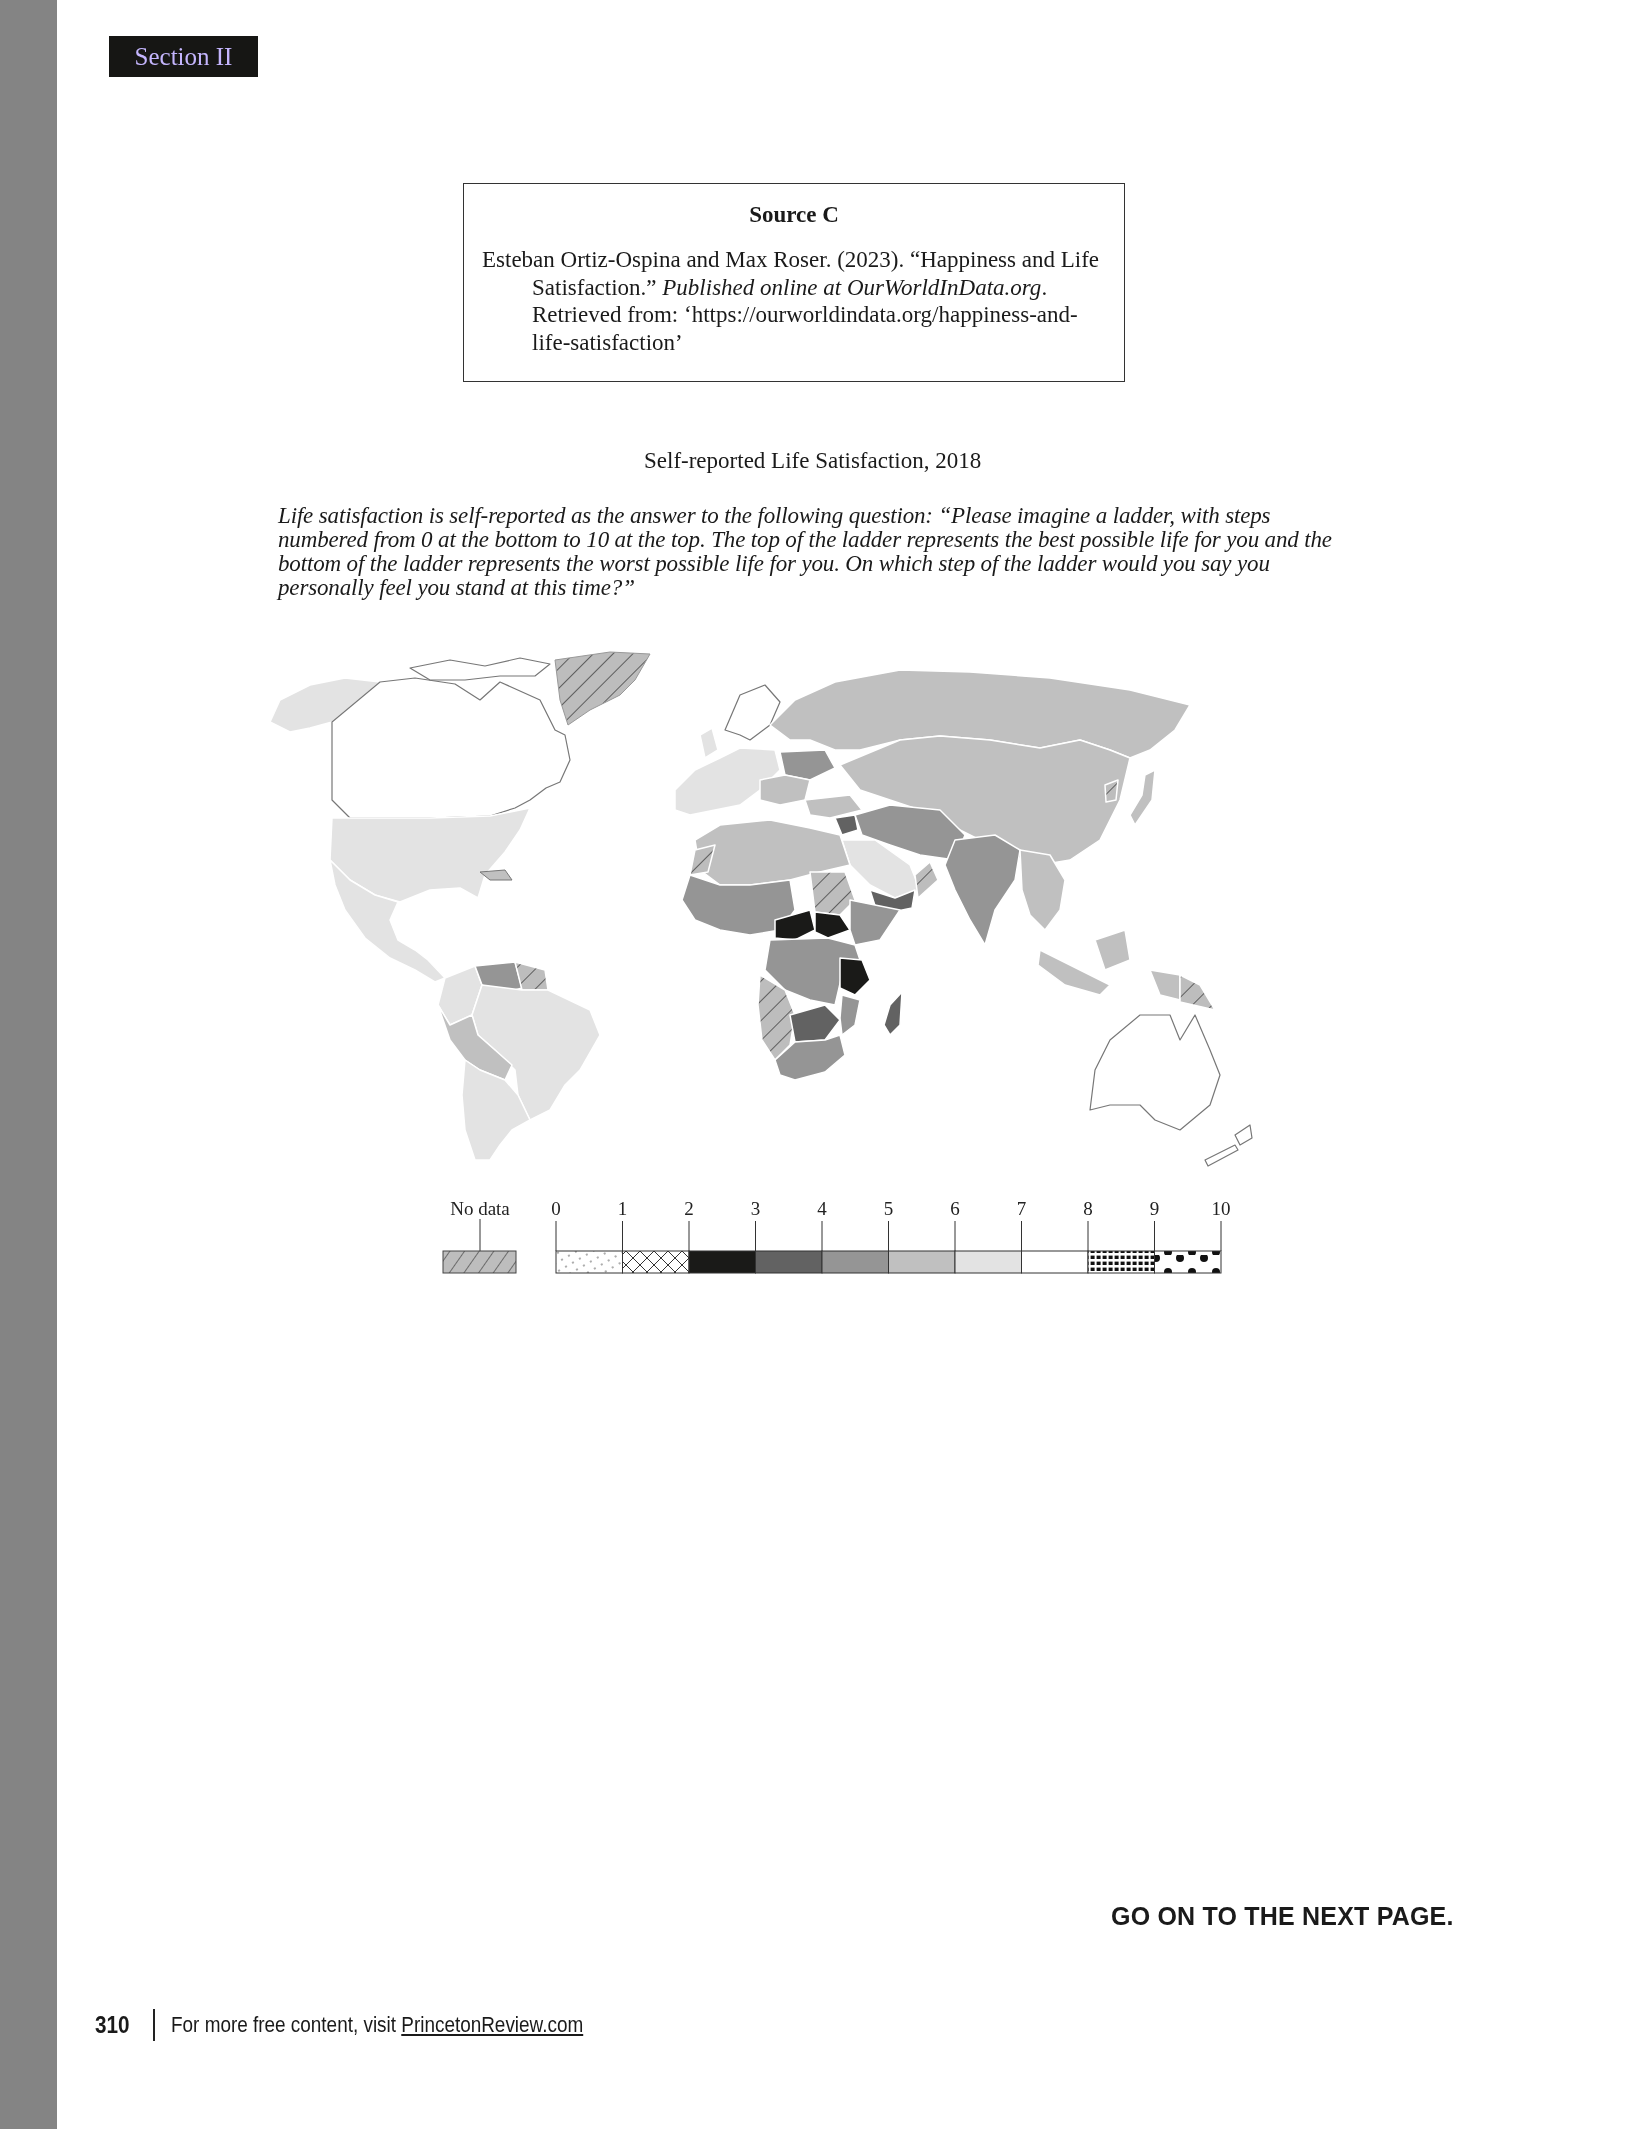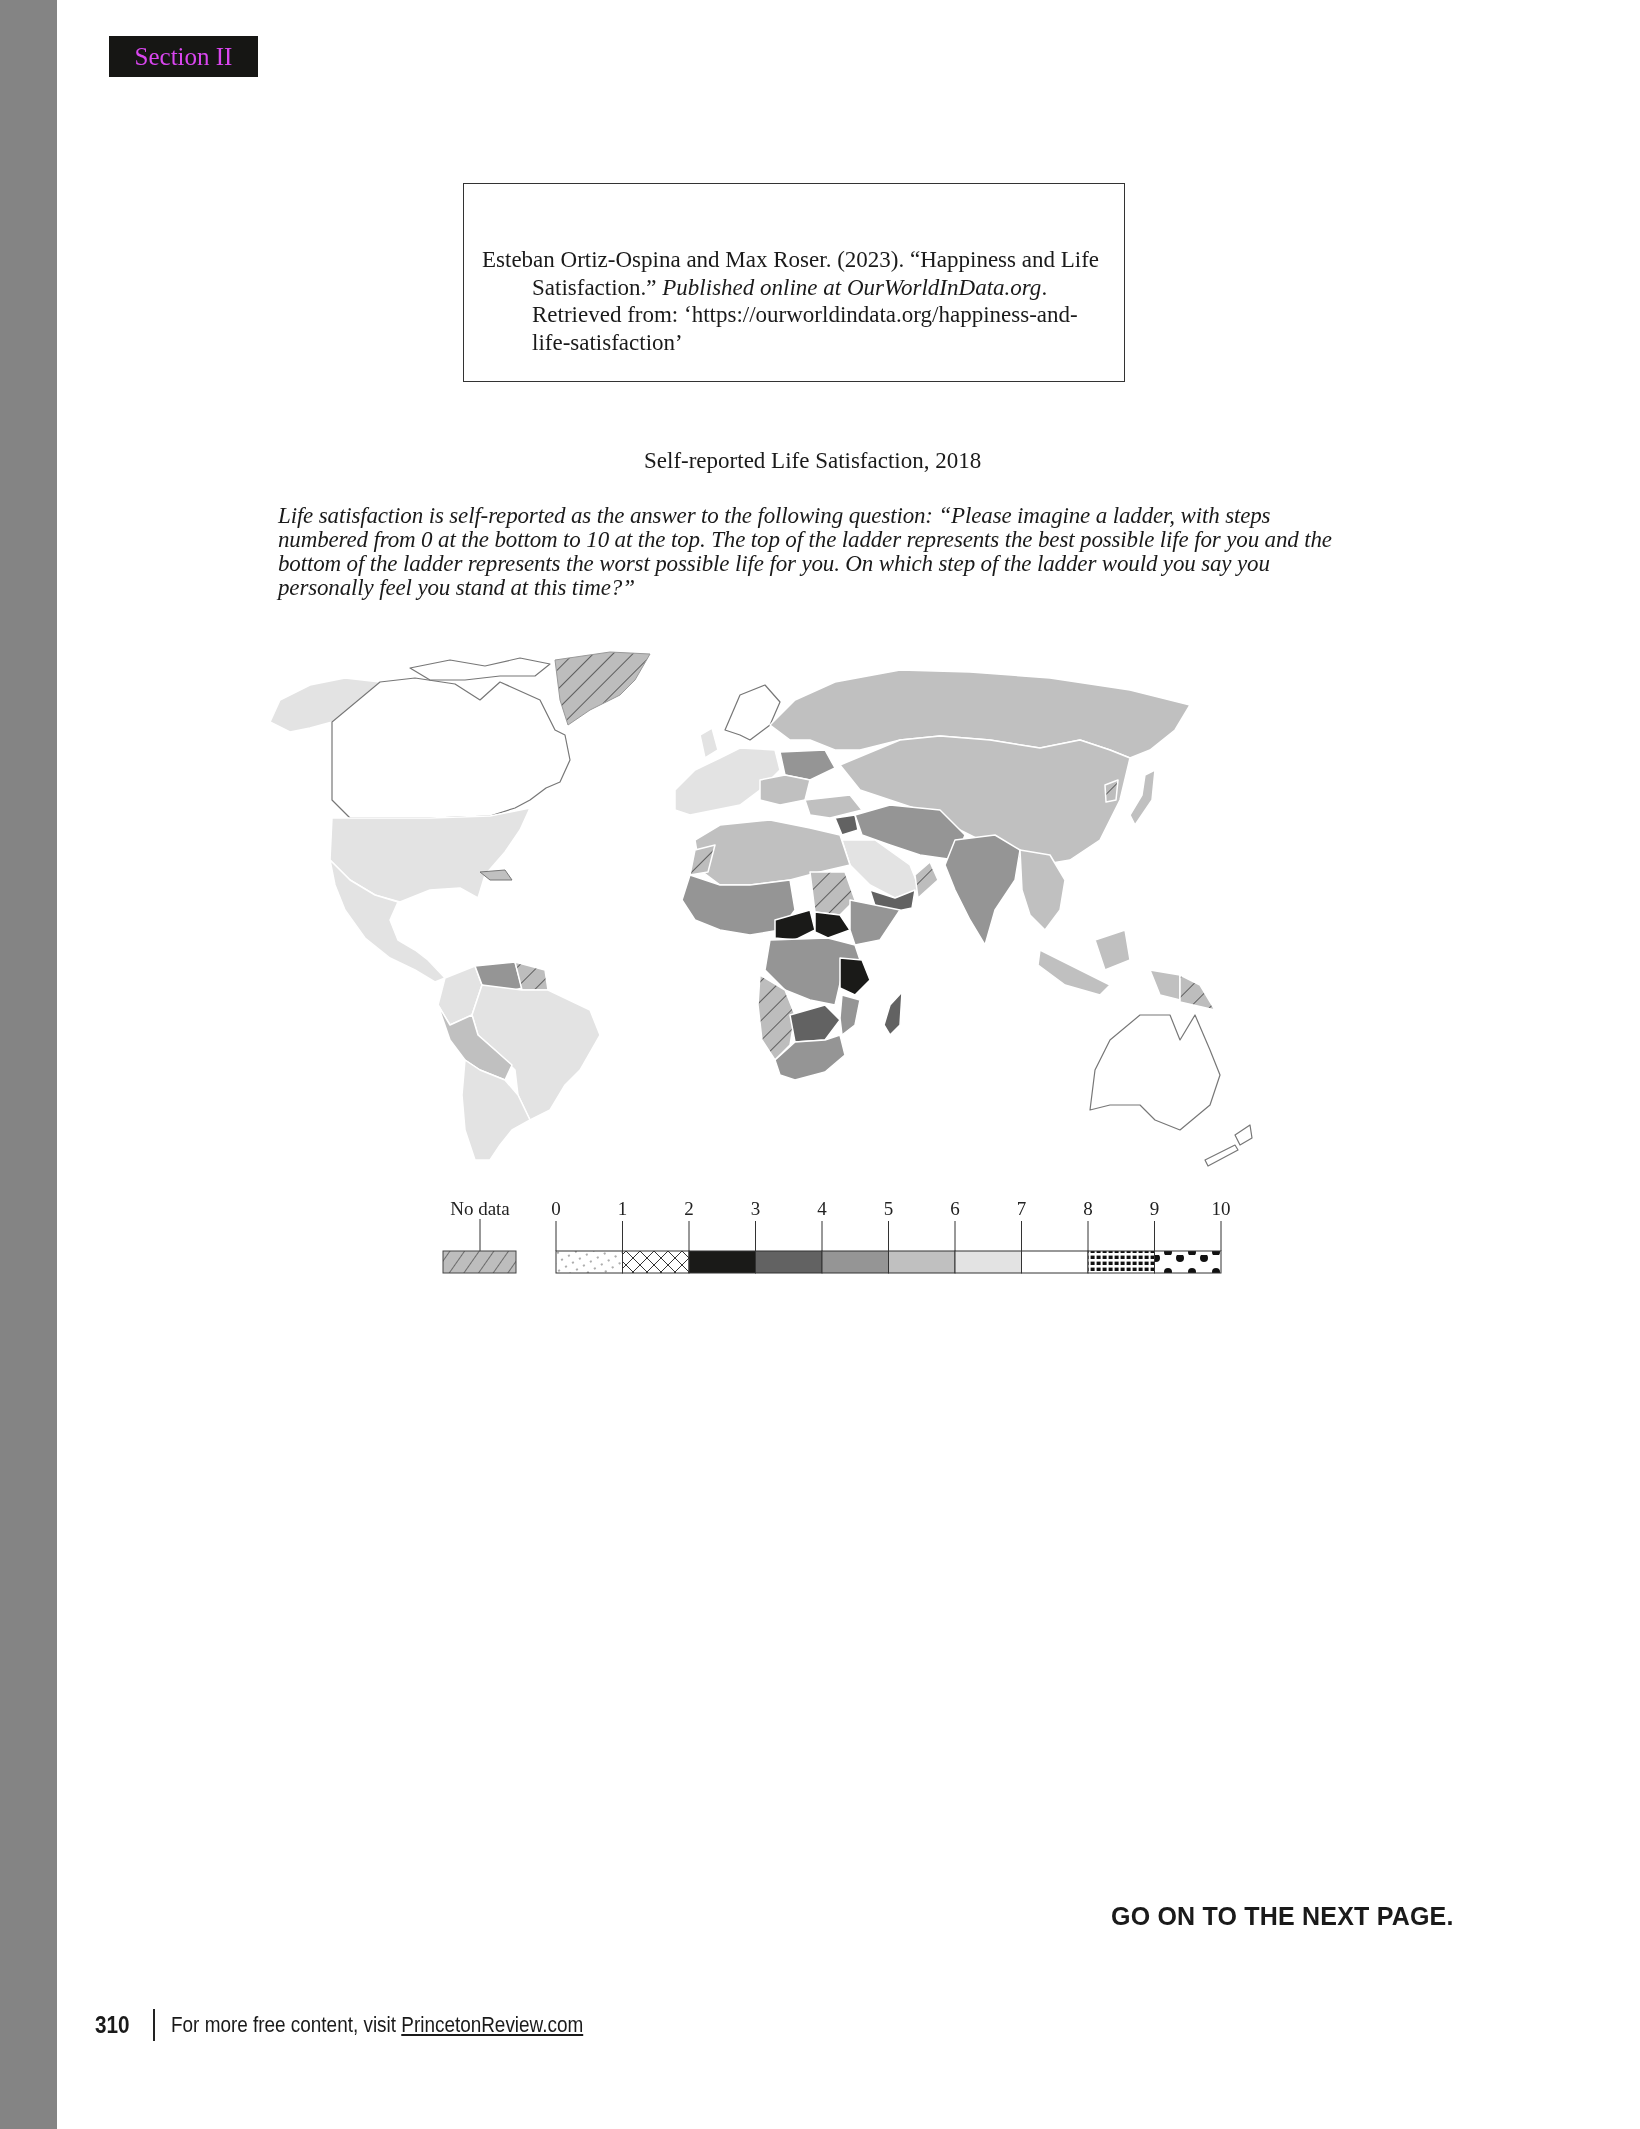--- a/index.html
+++ b/index.html
@@ -3,21 +3,21 @@
 <meta charset="utf-8">
 <style>
   html, body { margin: 0; padding: 0; }
   body {
     width: 1640px; height: 2129px; position: relative; background: #ffffff;
     font-family: "Liberation Serif", "DejaVu Serif", serif; color: #1a1a1a; overflow: hidden;
   }
   .sidebar-strip { position: absolute; left: 0; top: 0; width: 57px; height: 2129px; background: #848484; }
   .section-tab {
     position: absolute; left: 109px; top: 36px; width: 149px; height: 41px;
-    background: #161614; color: #d946ef; font-size: 25px; line-height: 41px; text-align: center;
+    background: #161614; color: #c4b5fd; font-size: 25px; line-height: 41px; text-align: center;
   }
   .source-box {
     position: absolute; left: 463px; top: 183px; width: 662px; height: 199px;
     border: 1.5px solid #333; box-sizing: border-box;
   }
   .source-title {
     position: absolute; top: 18px; left: 0; right: 0; text-align: center;
     font-weight: bold; font-size: 23px;
   }
   .source-citation {
@@ -49,20 +49,21 @@
   .footer-text { transform: scaleX(0.86); transform-origin: left; white-space: nowrap; }
   .footer-link { text-decoration: underline; color: #1a1a1a; }
 </style>
 </head>
 <body>
 
 <div class="sidebar-strip"></div>
 <div class="section-tab">Section II</div>
 
 <div class="source-box">
+  <div class="source-title">Source C</div>
   <div class="source-citation"><span>Esteban Ortiz-Ospina and Max Roser. (2023). “Happiness and Life Satisfaction.” </span><i>Published online at OurWorldInData.org</i><span>. Retrieved from: ‘https://ourworldindata.org/happiness-and-life-satisfaction’</span></div>
 </div>
 
 <div class="chart-title">
   <span class="chart-title-inner">Self-reported Life Satisfaction, 2018</span>
 </div>
 <div class="chart-desc">Life satisfaction is self-reported as the answer to the following question: “Please imagine a ladder, with steps numbered from 0 at the bottom to 10 at the top. The top of the ladder represents the best possible life for you and the bottom of the ladder represents the worst possible life for you. On which step of the ladder would you say you personally feel you stand at this time?”</div>
 
 <div class="map-wrap">
   <svg viewBox="0 0 1090 530" xmlns="http://www.w3.org/2000/svg">

